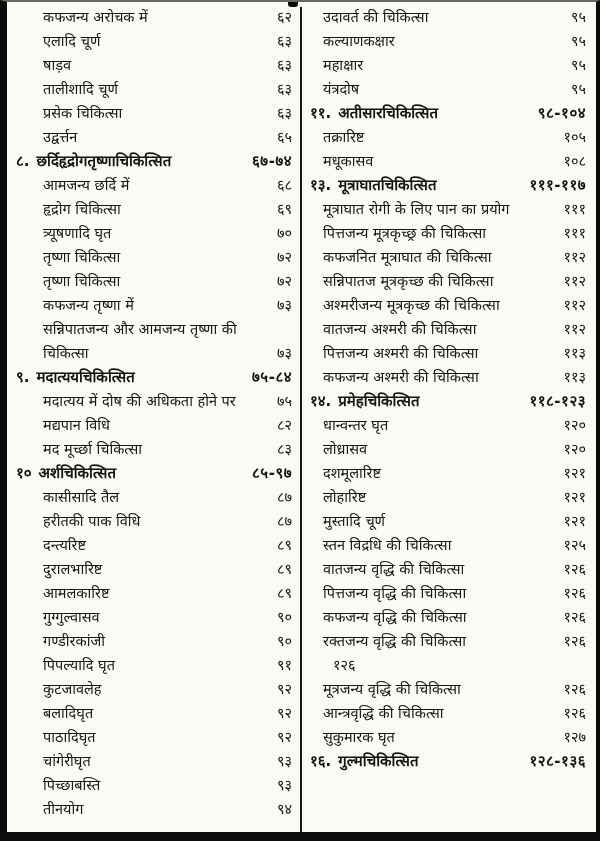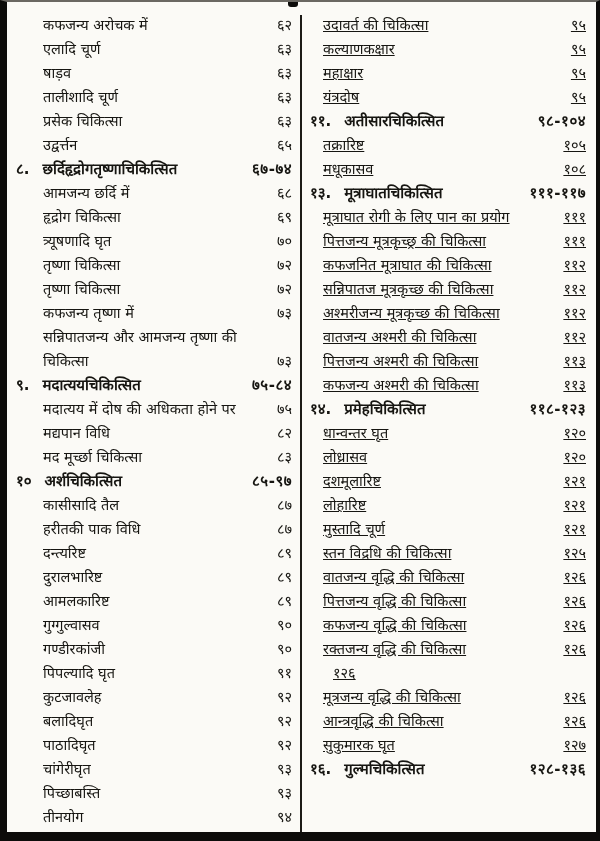--- a/index.html
+++ b/index.html
@@ -29,21 +29,21 @@
     position:absolute;
     top:0;left:50%;
     width:10px;height:5px;
     margin-left:-14px;
     background:var(--edge);
     border-radius:0 0 3px 3px;
   }
   .columns{
     display:flex;
     width:100%;height:100%;
-    padding-top:11px;
+    padding-top:3px;
   }
   .col{
     flex:1;
     display:flex;
     flex-direction:column;
   }
   .col-left{padding:0 8px 0 9px;}
   .col-right{padding:0 10px 0 8px;}
   .divider{
     width:2px;
@@ -52,25 +52,24 @@
   }
   .row{
     display:flex;
     align-items:flex-end;
     font-size:14.5px;
     line-height:24px;
   }
   .row.chapter{
     font-weight:bold;
     font-size:15px;
-    gap:6px;
   }
   .num{margin-right:7px;white-space:nowrap;}
   .col-left .row.entry{padding-left:27px;}
-  .col-right .row.entry{padding-left:13px;text-decoration:underline;}
+  .col-right .row.entry{padding-left:13px;}
   .title{flex:1;min-width:0;}
   .pg{
     margin-left:10px;
     white-space:nowrap;
     text-align:right;
   }
   .row.chapter .pg{letter-spacing:0.5px;text-align:center;}
 </style>
 </head>
 <body>

